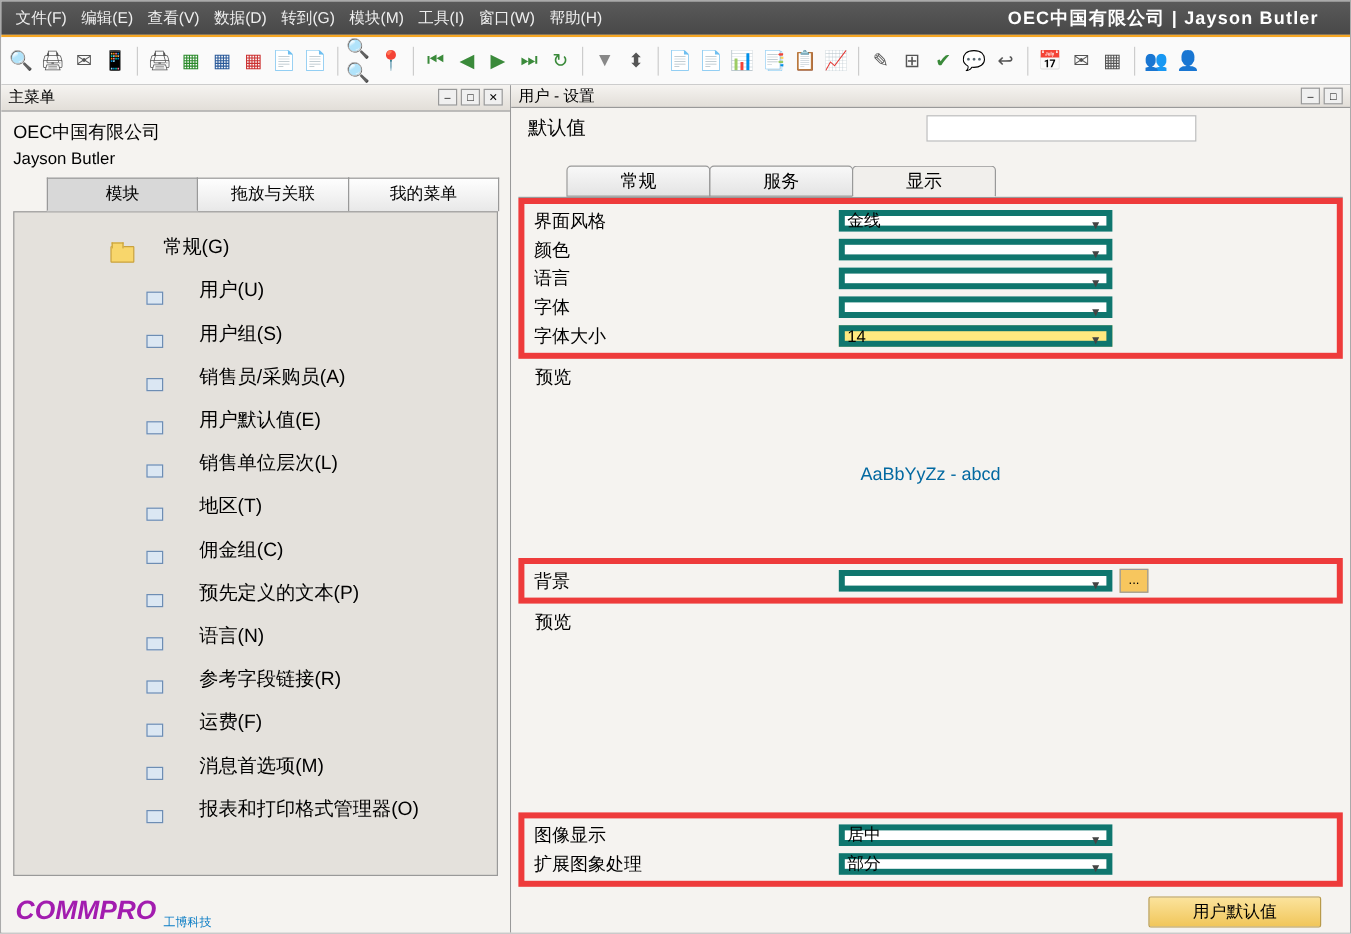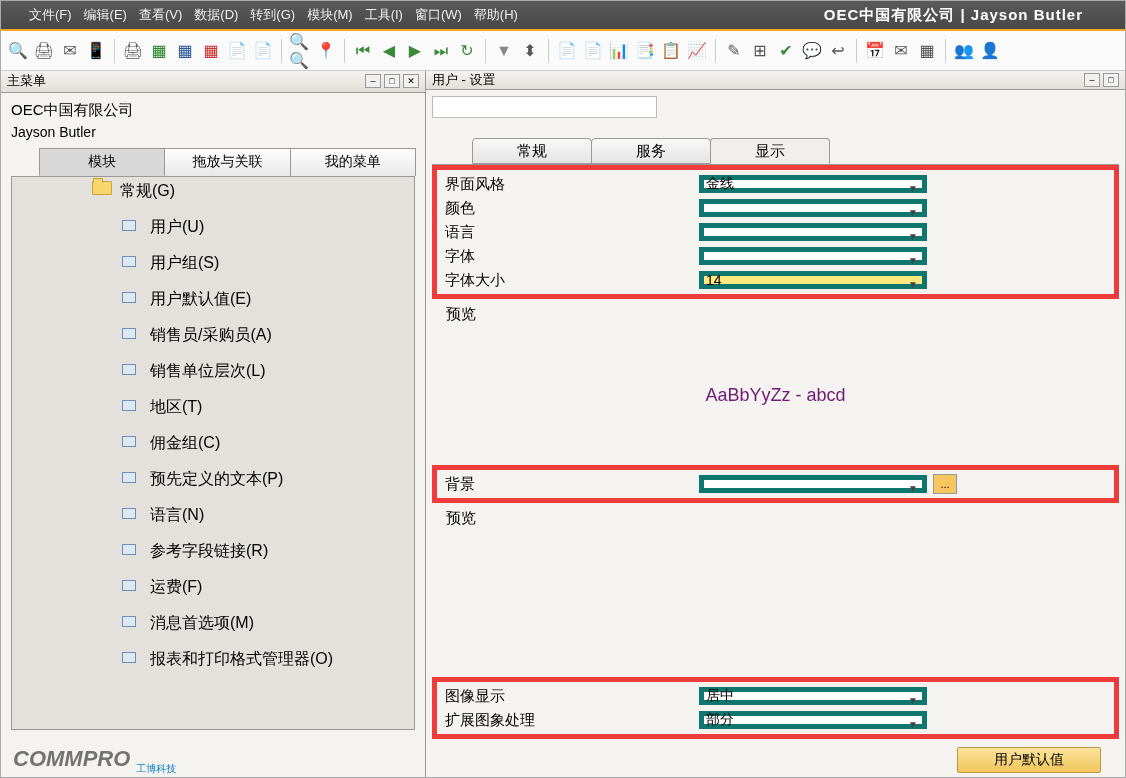--- a/index.html
+++ b/index.html
@@ -1,19 +1,19 @@
 <!DOCTYPE html>
 <html><head>
 <meta charset="utf-8">
 <style>
 * { box-sizing: border-box; margin: 0; padding: 0; font-family: "Microsoft YaHei", Arial, sans-serif; }
 body { width: 1126px; height: 778px; background: #fff; font-size: 13px; overflow: hidden; }
 
 
-.menubar { height: 28px; background: linear-gradient(#5a5a5a,#484848); display: flex; align-items: center; padding: 0 22px; color: #eee; box-shadow: 0 2px 4px rgba(0,0,0,0.2); }
+.menubar { height: 28px; background: linear-gradient(#5a5a5a,#484848); display: flex; align-items: center; padding: 0 6px; color: #eee; box-shadow: 0 2px 4px rgba(0,0,0,0.2); }
 .menubar .menuitem { padding: 0 6px; font-size: 13px; cursor: default; }
 .menubar .spacer { flex: 1; }
 .menubar .apptitle { color: #fff; font-size: 15px; font-weight: bold; letter-spacing: 1px; padding-right: 20px; }
 
 
 .orange-line { height: 2px; background: #f5a623; }
 
 
 .toolbar { height: 40px; background: #fafafa; border-bottom: 1px solid #ccc; display: flex; align-items: center; padding: 0 6px; gap: 4px; }
 .toolbar .tbtn { width: 22px; height: 22px; display: flex; align-items: center; justify-content: center; font-size: 16px; color: #555; cursor: pointer; }
@@ -35,21 +35,21 @@
 .user { font-size: 14px; margin-bottom: 8px; }
 
 
 .tabs-row { display: flex; }
 .tabs-row .tab { flex: 1; height: 28px; border: 1px solid #999; border-bottom: none; background: linear-gradient(#fefefe,#e8e8e8); display: flex; align-items: center; justify-content: center; font-size: 14px; cursor: pointer; margin-right: -1px; }
 .tabs-row .tab.active { background: #d8d8d8; border-bottom: 1px solid #d8d8d8; position: relative; z-index: 2; margin-left: 28px; }
 
 
 .tree-wrap { border: 1px solid #999; flex: 1; background: #e4e1dc; display: flex; overflow: hidden; }
 .tree { flex: 1; overflow-y: scroll; padding: 4px 0; }
-.tree-item { height: 36px; display: flex; align-items: flex-start; padding-left: 110px; font-size: 16px; cursor: pointer; }
+.tree-item { height: 36px; display: flex; align-items: flex-end; padding-left: 110px; font-size: 16px; cursor: pointer; gap: 16px; }
 .tree-item.parent { padding-left: 80px; }
 .tree-item .ticon { width: 18px; height: 12px; margin-right: 10px; }
 .folder { display: inline-block; width: 20px; height: 14px; background: #f8d66b; border: 1px solid #c9a23e; border-radius: 1px; position: relative; }
 .folder::before { content:""; position:absolute; top:-4px; left:0; width:8px; height:4px; background:#f8d66b; border:1px solid #c9a23e; border-bottom:none; }
 .docicon { display:inline-block; width:14px; height:11px; border:1px solid #6d8db3; background:#dbe7f3; }
 
 
 .tree::-webkit-scrollbar { width: 18px; }
 .tree::-webkit-scrollbar-track { background:#f0f0f0; border-left:1px solid #ccc; }
 .tree::-webkit-scrollbar-thumb { background:#c9c9c9; border:1px solid #999; }
@@ -73,32 +73,32 @@
 
 .frow { display:flex; align-items:center; height:24px; }
 .frow .flabel { width: 258px; padding-left:4px; font-size:15px; }
 .frow .fselect { flex:1; max-width: 228px; height:18px; border:5px solid #0f766e; background:#fff; display:flex; align-items:center; padding:0 2px; font-size:14px; position:relative; }
 .frow .fselect.hl { background:#ffe97f; }
 .frow .fselect .arrow { position:absolute; right:2px; top:1px; width:14px; height:14px; display:flex; align-items:center; justify-content:center; font-size:10px; color:#444; }
 .frow .browse { width:24px; height:20px; background:#f7c65e; border:1px solid #999; margin-left:6px; display:flex; align-items:center; justify-content:center; font-size:11px; cursor:pointer; }
 
 .plain-label { font-size:15px; padding-left:14px; height:22px; display:flex; align-items:center; }
 
-.preview { height: 140px; border:1px solid transparent; display:flex; align-items:center; justify-content:center; font-size:18px; color:#701a75; }
+.preview { height: 140px; border:1px solid transparent; display:flex; align-items:center; justify-content:center; font-size:15px; color:#0369a1; }
 .preview2 { height: 148px; }
 
 
 .btn { height: 26px; border:1px solid #b89a4a; background:linear-gradient(#fbe39c,#f1c65a); display:inline-flex; align-items:center; justify-content:center; padding:0 16px; font-size:14px; cursor:pointer; margin-right:10px; border-radius:2px; }
 .btn.wide { padding: 0 36px; }
 .restore-row { display:flex; justify-content:flex-end; padding:4px 8px; }
 .bottom-btns { display:flex; padding:6px 8px 0 8px; }
 
 
 .logo { height: 48px; display:flex; align-items:center; padding-left:12px; }
-.logo-text { font-size:22px; font-style:italic; font-weight:bold; color:#737373; }
+.logo-text { font-size:22px; font-style:italic; font-weight:bold; color:#a21caf; }
 .logo-sub { font-size:10px; color:#0a7cc4; margin-left:6px; margin-top:20px; }
 
 
 body { border:1px solid #aaa; }
 </style>
 </head>
 <body>
 
 <div class="menubar">
   <span class="menuitem">文件(F)</span>
@@ -188,25 +188,25 @@
             <div class="tree-item">
               <span class="ticon"><span class="docicon"></span></span>
               <span>用户(U)</span>
             </div>
             <div class="tree-item">
               <span class="ticon"><span class="docicon"></span></span>
               <span>用户组(S)</span>
             </div>
             <div class="tree-item">
               <span class="ticon"><span class="docicon"></span></span>
+              <span>销售员/采购员(A)</span>
+            </div>
+            <div class="tree-item">
+              <span class="ticon"><span class="docicon"></span></span>
               <span>用户默认值(E)</span>
-            </div>
-            <div class="tree-item">
-              <span class="ticon"><span class="docicon"></span></span>
-              <span>销售员/采购员(A)</span>
             </div>
             <div class="tree-item">
               <span class="ticon"><span class="docicon"></span></span>
               <span>销售单位层次(L)</span>
             </div>
             <div class="tree-item">
               <span class="ticon"><span class="docicon"></span></span>
               <span>地区(T)</span>
             </div>
             <div class="tree-item">
@@ -248,20 +248,21 @@
 
   <div class="right">
     <div class="panel-header">
       <span>用户 - 设置</span>
       <span class="phspacer"></span>
       <span class="phbtn">–</span>
       <span class="phbtn">□</span>
     </div>
     <div class="right-body">
       <div class="default-row">
+        <span class="lbl">默认值</span>
         <span class="inp"></span>
       </div>
       <div class="inner-tabs">
         <div class="itab">常规</div>
         <div class="itab">服务</div>
         <div class="itab active">显示</div>
       </div>
       <div class="form-area">
 
         <div class="redbox" id="group1">

